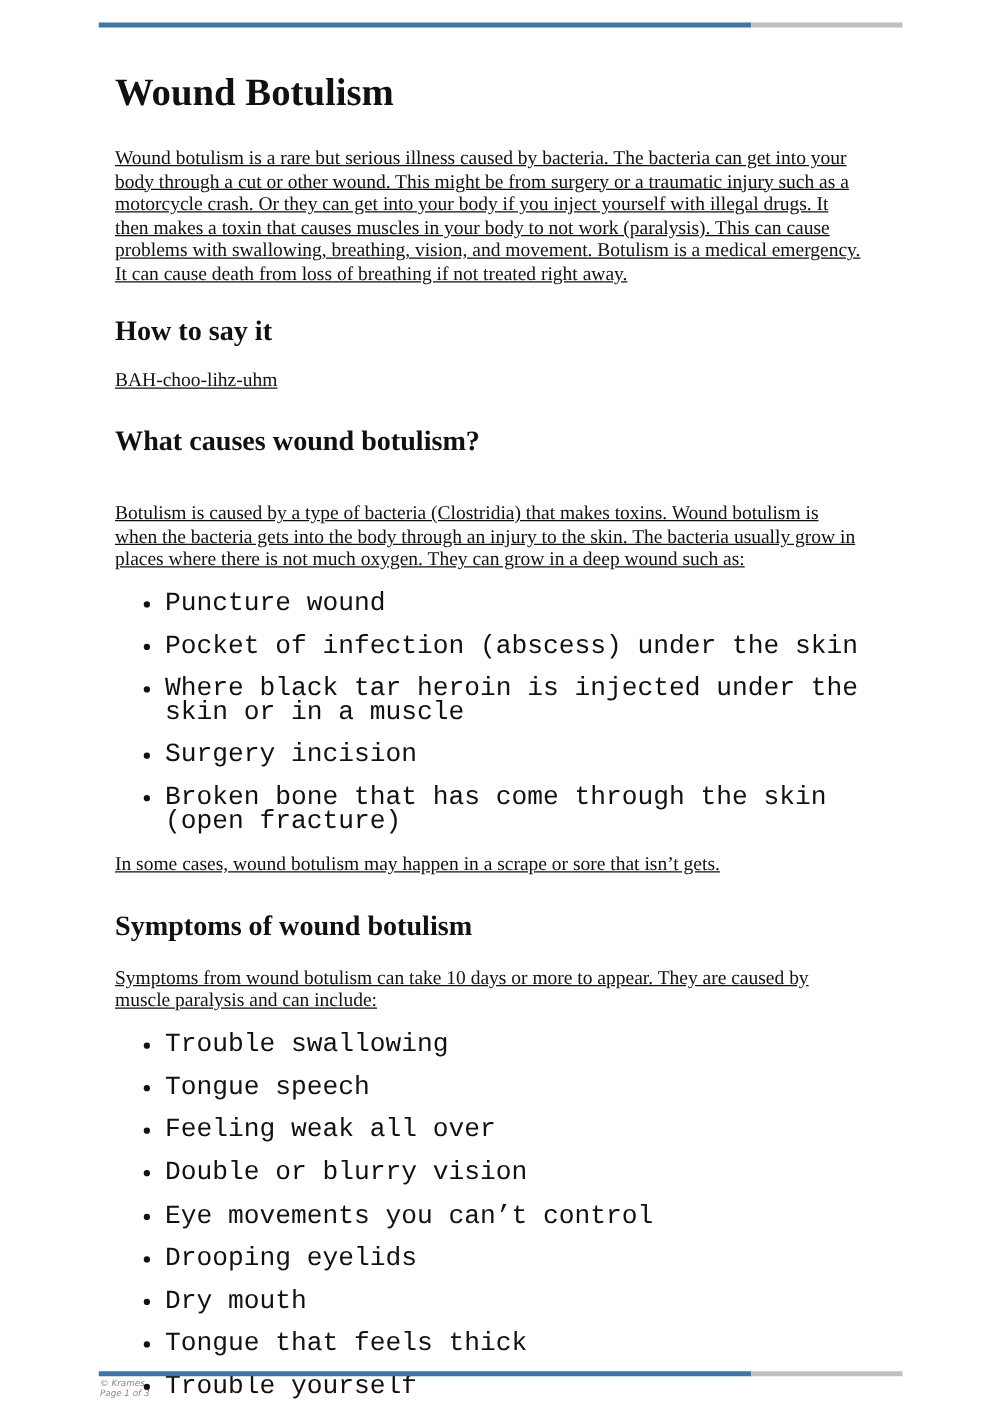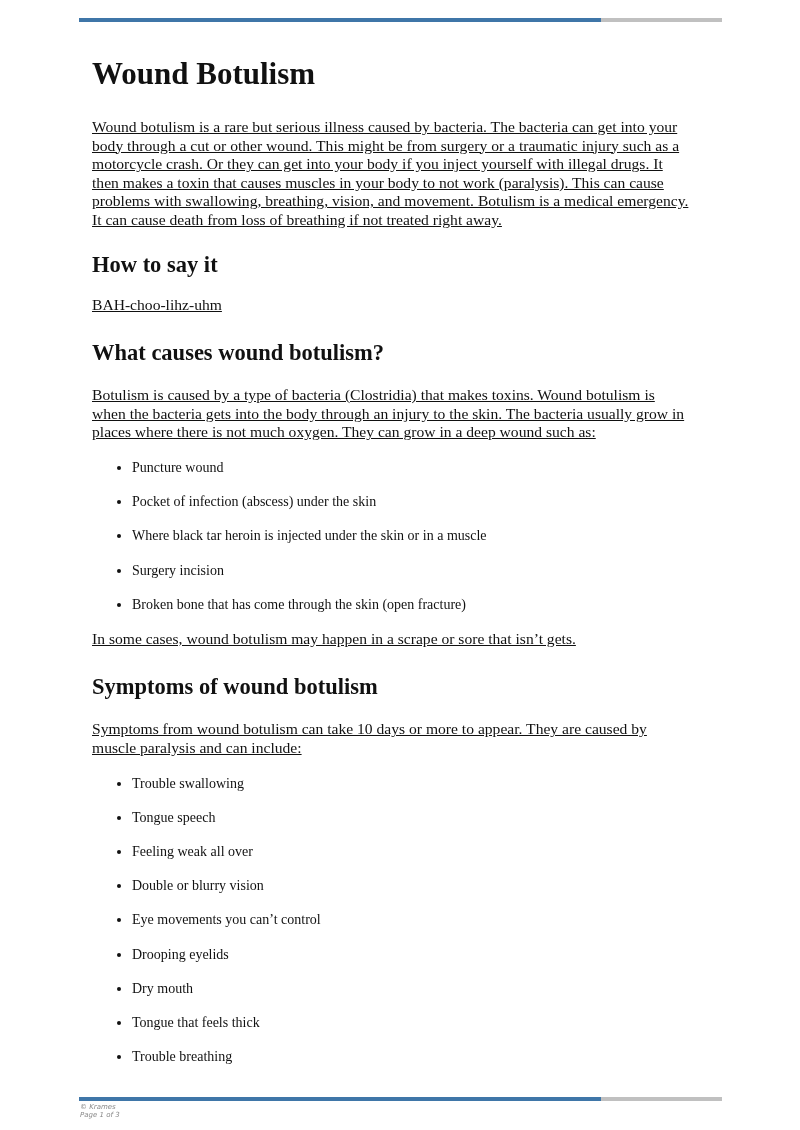--- a/index.html
+++ b/index.html
@@ -11,25 +11,25 @@
   .top-bar { top: 18px; }
   .bottom-bar { top: 1097px; }
   .footer { position: absolute; top: 1103px; left: 80px; width: 642px; display: flex;
             justify-content: space-between; font-family: "DejaVu Sans", sans-serif;
             font-style: italic; font-size: 7px; color: #888; flex-direction: column; }
   .content { position: absolute; left: 92px; top: 52px; width: 600px; }
   h1 { font-size: 31px; font-weight: bold; margin: 0 0 22px 0; line-height: 44px; }
   h2 { font-size: 22.5px; font-weight: bold; margin: 0 0 20px 0; line-height: 30px; }
   p { font-size: 15.6px; line-height: 18.6px; margin: 0 0 17px 0; text-decoration: underline; }
   ul { margin: 0 0 4px 0; padding-left: 40px; list-style: disc; }
-  li { font-size: 14px; line-height: 18.6px; margin: 0 0 15.6px 0; }
+  li { font-size: 21px; line-height: 18.6px; margin: 0 0 15.6px 0; font-family: Liberation Mono, monospace; }
   .p-intro { margin-bottom: 20px; }
   .h-say { margin-bottom: 16px; }
   .p-say { margin-bottom: 24px; }
-  .h-causes { margin-bottom: 18px; }
+  .h-causes { margin-bottom: 34px; }
   .p-causes { margin-bottom: 17px; }
   .p-note { margin-bottom: 24px; }
   .h-symptoms { margin-bottom: 18px; }
 </style>
 </head>
 <body>
 
 <div class="bar top-bar">
   <div class="blue"></div>
   <div class="grey"></div>
@@ -57,21 +57,21 @@
   <p>Symptoms from wound botulism can take 10 days or more to appear. They are caused by muscle paralysis and can include:</p>
   <ul>
     <li>Trouble swallowing</li>
     <li>Tongue speech</li>
     <li>Feeling weak all over</li>
     <li>Double or blurry vision</li>
     <li>Eye movements you can’t control</li>
     <li>Drooping eyelids</li>
     <li>Dry mouth</li>
     <li>Tongue that feels thick</li>
-    <li>Trouble breathing</li>
+    <li>Trouble yourself</li>
   </ul>
 </div>
 
 <div class="bar bottom-bar">
   <div class="blue"></div>
   <div class="grey"></div>
 </div>
 <div class="footer">
   <span>© Krames</span>
   <span>Page 1 of 3</span>

